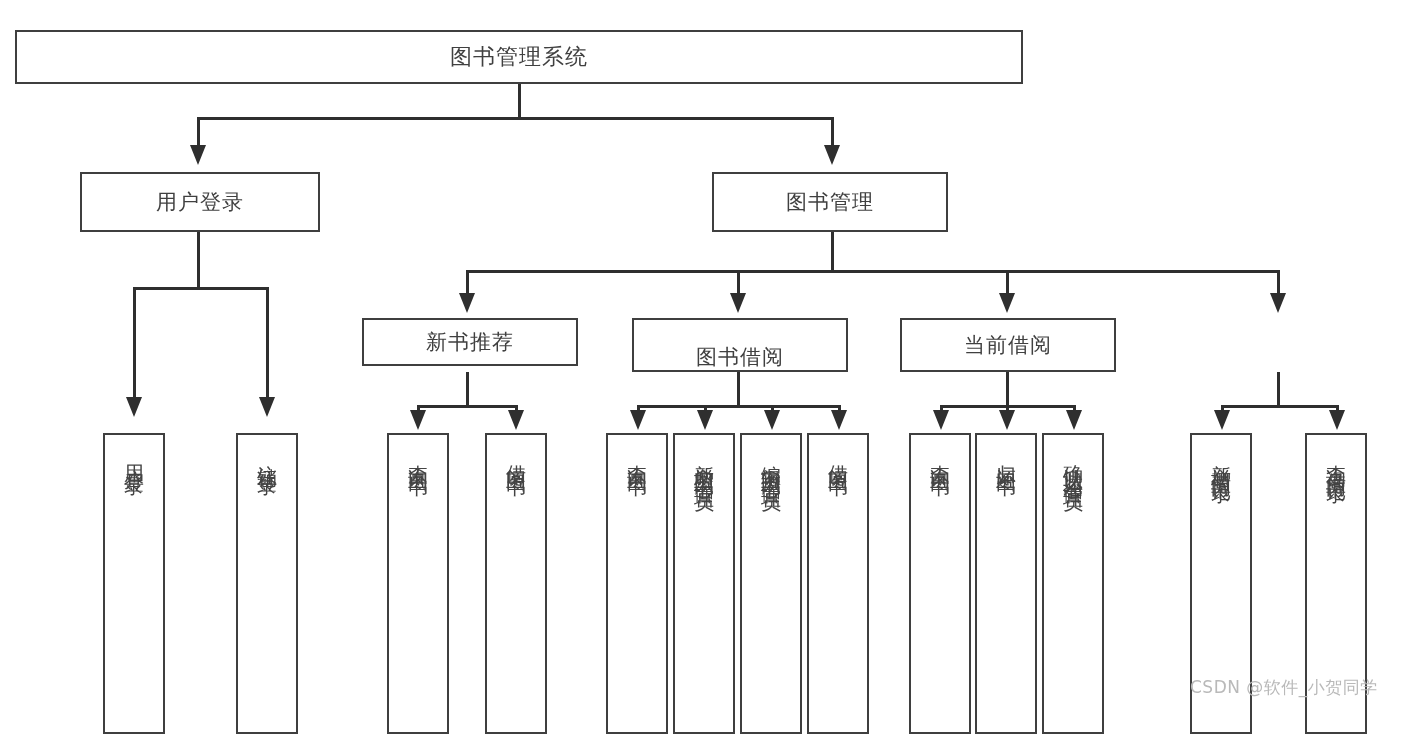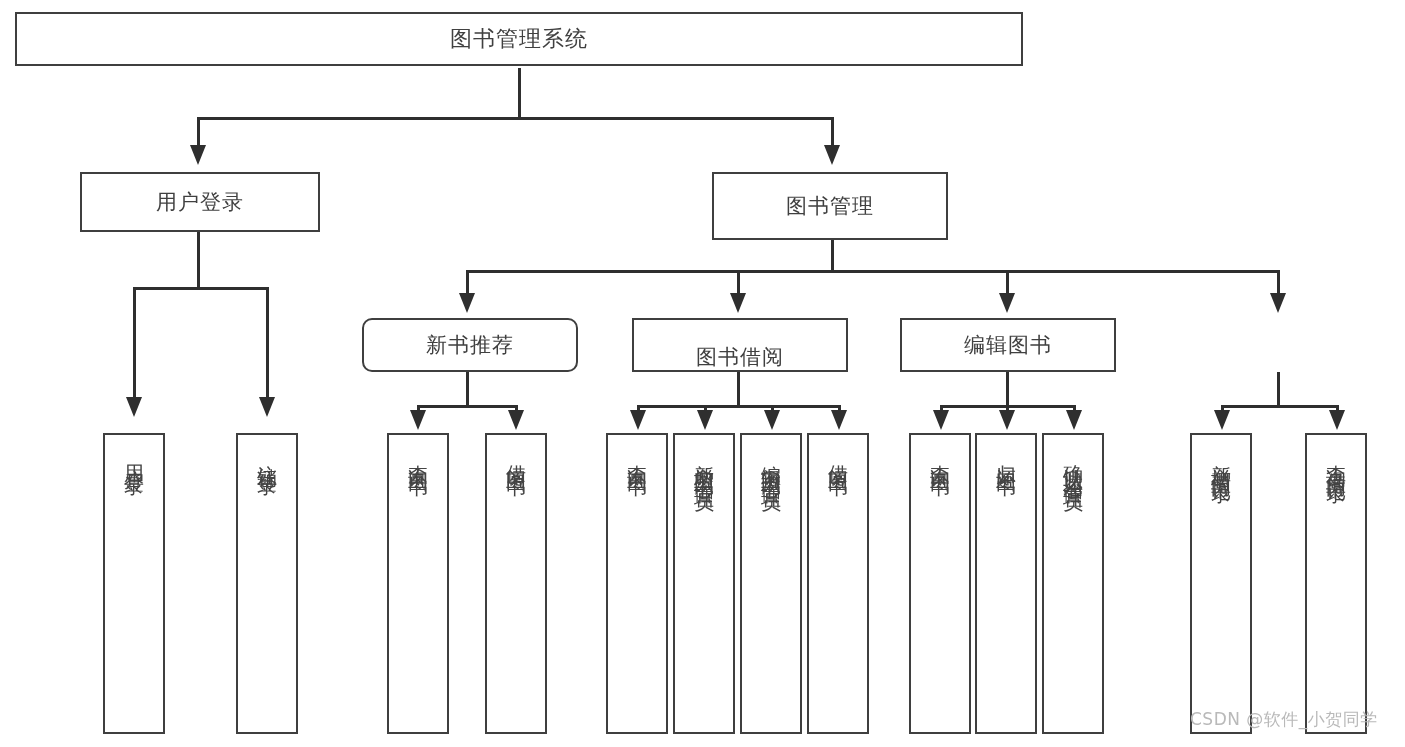--- a/index.html
+++ b/index.html
@@ -131,42 +131,42 @@
   <div class="arrow" style="left:999px;top:410px;"></div>
   <div class="arrow" style="left:1066px;top:410px;"></div>
 
   <div class="ln v" style="left:1277px;top:372px;height:34px;"></div>
   <div class="ln h" style="left:1221px;top:405px;width:117px;"></div>
   <div class="ln v" style="left:1221px;top:405px;height:8px;"></div>
   <div class="ln v" style="left:1336px;top:405px;height:8px;"></div>
   <div class="arrow" style="left:1214px;top:410px;"></div>
   <div class="arrow" style="left:1329px;top:410px;"></div>
 
-  <div class="node root" style="left:15px;top:12px;width:1008px;height:54px;">
+  <div class="node root" style="left:15px;top:30px;width:1008px;height:54px;">
     <span class="label">图书管理系统</span>
   </div>
 
   <div class="node" style="left:80px;top:172px;width:240px;height:60px;">
     <span class="label">用户登录</span>
   </div>
 
-  <div class="node" style="left:712px;top:172px;width:236px;height:68px;">
+  <div class="node" style="left:712px;top:172px;width:236px;height:60px;">
     <span class="label">图书管理</span>
   </div>
 
-  <div class="node" style="left:362px;top:318px;width:216px;height:54px;border-radius:10px;">
+  <div class="node" style="left:362px;top:318px;width:216px;height:48px;">
     <span class="label">新书推荐</span>
   </div>
 
   <div class="node" style="left:632px;top:318px;width:216px;height:54px;align-items:flex-end;">
     <span class="label">图书借阅</span>
   </div>
 
   <div class="node" style="left:900px;top:318px;width:216px;height:54px;">
-    <span class="label">编辑图书</span>
+    <span class="label">当前借阅</span>
   </div>
 
 
   <div class="node leaf" style="left:103px;top:433px;width:62px;height:301px;">
     <span class="label">用户登录</span>
   </div>
   <div class="node leaf" style="left:236px;top:433px;width:62px;height:301px;">
     <span class="label">注销登录</span>
   </div>
 
@@ -200,15 +200,15 @@
     <span class="label">确认归还（管理员）</span>
   </div>
 
   <div class="node leaf" style="left:1190px;top:433px;width:62px;height:301px;">
     <span class="label">新增借阅记录</span>
   </div>
   <div class="node leaf" style="left:1305px;top:433px;width:62px;height:301px;">
     <span class="label">查询借阅记录</span>
   </div>
 
-  <div id="watermark" style="left:1190px;top:708px;">CSDN @软件_小贺同学</div>
+  <div id="watermark" style="left:1190px;top:676px;">CSDN @软件_小贺同学</div>
 
 </div>
 
 </body></html>

